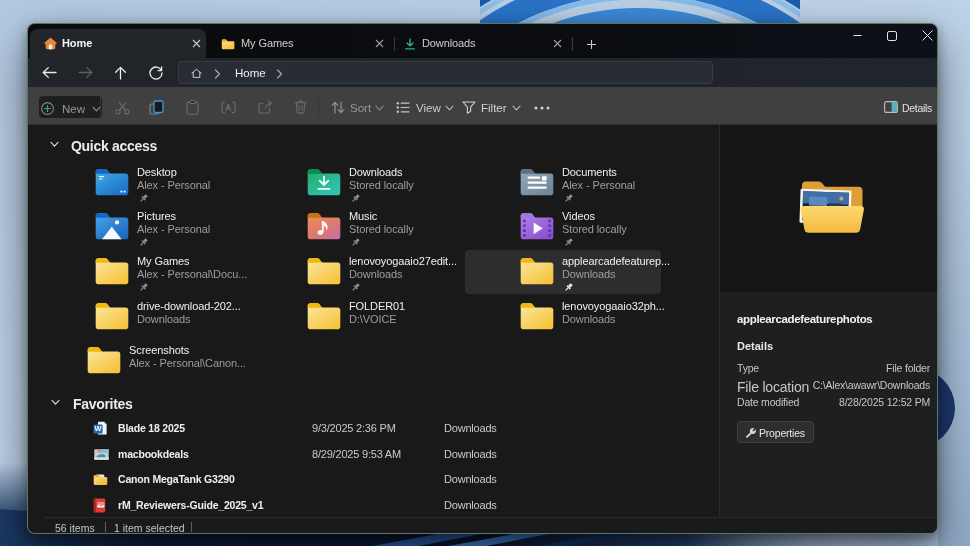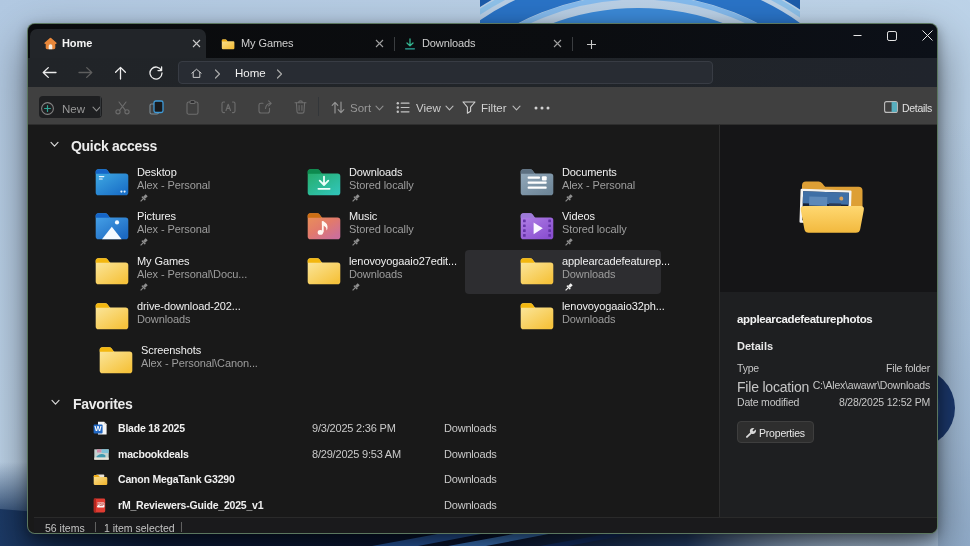--- a/index.html
+++ b/index.html
@@ -46,21 +46,21 @@
   .ticon { position:absolute; left:55px; top:7px; }
   .tname { position:absolute; left:97px; top:5px; font-size:11px; letter-spacing:-0.1px; color:#f0f0f0; white-space:nowrap; }
   .tsub  { position:absolute; left:97px; top:18px; font-size:11px; letter-spacing:-0.1px; color:#9d9d9d; white-space:nowrap; }
   .tpin  { position:absolute; left:99px; top:29px; }
   .frow { position:absolute; left:0; width:691px; height:26px; }
   .fic  { position:absolute; left:65px; top:6px; }
   .fname{ position:absolute; left:90px; top:7px; font-size:10.5px; letter-spacing:-0.2px; color:#f0f0f0; font-weight:700;}
   .fdate{ position:absolute; left:284px; top:7px; font-size:11px; letter-spacing:-0.2px; color:#c9c9c9; }
   .floc { position:absolute; left:416px; top:7px; font-size:11px; letter-spacing:-0.2px; color:#c9c9c9; }
   
-  #status { position:absolute; left:6px; top:493px; width:100%; height:18px;
+  #status { position:absolute; left:16px; top:493px; width:100%; height:18px;
     background:#1a1a1c; border-top:1px solid #2a2a2a; color:#c4c4c4; font-size:11px; }
 </style>
 </head>
 <body>
 <div id="stage">
   <svg id="wallpaper" width="970" height="546" viewBox="0 0 970 546">
     <defs>
       <linearGradient id="wbg" x1="0" y1="0" x2="1" y2="1">
         <stop offset="0" stop-color="#b2c9e2"></stop>
         <stop offset=".45" stop-color="#bed4e9"></stop>
@@ -566,35 +566,49 @@
                   <stop offset="0" stop-color="#fbe9a4"></stop>
                   <stop offset="1" stop-color="#f6c33d"></stop>
                 </linearGradient>
               </defs>
               <path d="M0.7 24.4 V4 Q0.7 1.2 3.5 1.2 H10 Q11.7 1.2 12.6 2.5 L14.3 4.8 Q14.7 5.4 15.5 5.4 H30.5 Q33.3 5.4 33.3 8.2 V24.4 Q33.3 27.2 30.5 27.2 H3.5 Q0.7 27.2 0.7 24.4 Z" fill="url(#f9y)"></path>
               <path d="M0.7 5.7 V4 Q0.7 1.2 3.5 1.2 H10 Q11.7 1.2 12.6 2.5 L14.7 5.4 Q14.2 5.7 13.6 5.7 Z" fill="#f3b70f"></path>
             </svg></div>
           <div class="tname">drive-download-202...</div>
           <div class="tsub">Downloads</div>
         </div>
+      <div class="tile" style="left:224px; top:170px;">
+          <div class="ticon"><svg width="34" height="28" viewBox="0 0 34 28">
+              <defs>
+                <linearGradient id="f10y" x1="0" y1="0" x2="0.75" y2="1">
+                  <stop offset="0" stop-color="#fbe9a4"></stop>
+                  <stop offset="1" stop-color="#f6c33d"></stop>
+                </linearGradient>
+              </defs>
+              <path d="M0.7 24.4 V4 Q0.7 1.2 3.5 1.2 H10 Q11.7 1.2 12.6 2.5 L14.3 4.8 Q14.7 5.4 15.5 5.4 H30.5 Q33.3 5.4 33.3 8.2 V24.4 Q33.3 27.2 30.5 27.2 H3.5 Q0.7 27.2 0.7 24.4 Z" fill="url(#f10y)"></path>
+              <path d="M0.7 5.7 V4 Q0.7 1.2 3.5 1.2 H10 Q11.7 1.2 12.6 2.5 L14.7 5.4 Q14.2 5.7 13.6 5.7 Z" fill="#f3b70f"></path>
+            </svg></div>
+          <div class="tname">FOLDER01</div>
+          <div class="tsub">D:\VOICE</div>
+        </div>
       <div class="tile" style="left:437px; top:170px;">
           <div class="ticon"><svg width="34" height="28" viewBox="0 0 34 28">
               <defs>
                 <linearGradient id="f11y" x1="0" y1="0" x2="0.75" y2="1">
                   <stop offset="0" stop-color="#fbe9a4"></stop>
                   <stop offset="1" stop-color="#f6c33d"></stop>
                 </linearGradient>
               </defs>
               <path d="M0.7 24.4 V4 Q0.7 1.2 3.5 1.2 H10 Q11.7 1.2 12.6 2.5 L14.3 4.8 Q14.7 5.4 15.5 5.4 H30.5 Q33.3 5.4 33.3 8.2 V24.4 Q33.3 27.2 30.5 27.2 H3.5 Q0.7 27.2 0.7 24.4 Z" fill="url(#f11y)"></path>
               <path d="M0.7 5.7 V4 Q0.7 1.2 3.5 1.2 H10 Q11.7 1.2 12.6 2.5 L14.7 5.4 Q14.2 5.7 13.6 5.7 Z" fill="#f3b70f"></path>
             </svg></div>
           <div class="tname">lenovoyogaaio32ph...</div>
           <div class="tsub">Downloads</div>
         </div>
-      <div class="tile" style="left:16px; top:214px;">
+      <div class="tile" style="left:4px; top:214px;">
           <div class="ticon"><svg width="34" height="28" viewBox="0 0 34 28">
               <defs>
                 <linearGradient id="f12y" x1="0" y1="0" x2="0.75" y2="1">
                   <stop offset="0" stop-color="#fbe9a4"></stop>
                   <stop offset="1" stop-color="#f6c33d"></stop>
                 </linearGradient>
               </defs>
               <path d="M0.7 24.4 V4 Q0.7 1.2 3.5 1.2 H10 Q11.7 1.2 12.6 2.5 L14.3 4.8 Q14.7 5.4 15.5 5.4 H30.5 Q33.3 5.4 33.3 8.2 V24.4 Q33.3 27.2 30.5 27.2 H3.5 Q0.7 27.2 0.7 24.4 Z" fill="url(#f12y)"></path>
               <path d="M0.7 5.7 V4 Q0.7 1.2 3.5 1.2 H10 Q11.7 1.2 12.6 2.5 L14.7 5.4 Q14.2 5.7 13.6 5.7 Z" fill="#f3b70f"></path>
             </svg></div>

